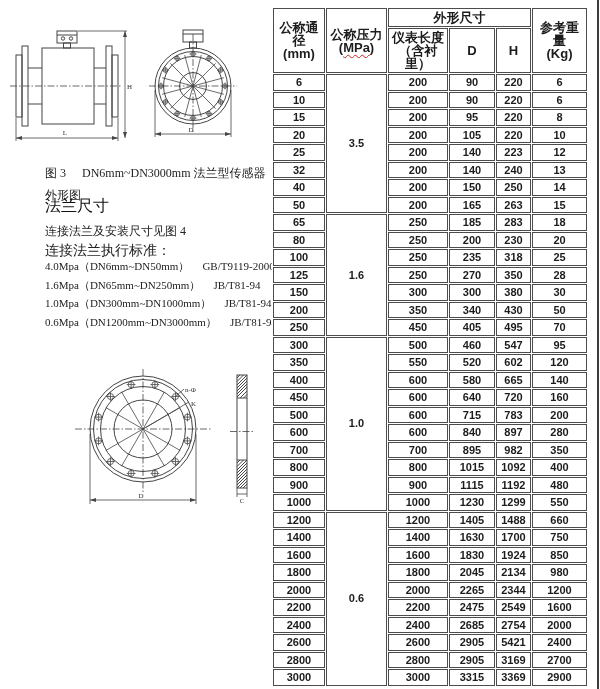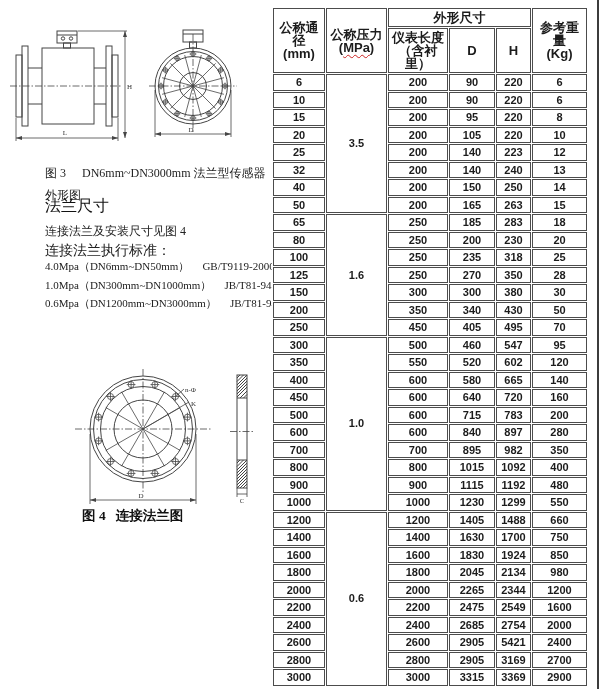--- a/index.html
+++ b/index.html
@@ -144,20 +144,21 @@
     <text x="185" y="118" font-size="7" text-anchor="middle">D</text>
   </svg>
 
   <div class="cap3 serif"><span>图 3</span><span class="gap"></span><span>DN6mm~DN3000mm 法兰型传感器外形图</span></div>
 
   <div class="sec-heading serif">法兰尺寸</div>
   <div class="bodyline1 serif">连接法兰及安装尺寸见图 4</div>
   <div class="bodyline2 serif">连接法兰执行标准：</div>
   <div class="standards serif">
       <div class="std-line"><span class="std-spec">4.0Mpa（DN6mm~DN50mm）</span><span class="std-code">GB/T9119-2000</span></div>
+      <div class="std-line"><span class="std-spec">1.6Mpa（DN65mm~DN250mm）</span><span class="std-code">JB/T81-94</span></div>
       <div class="std-line"><span class="std-spec">1.0Mpa（DN300mm~DN1000mm）</span><span class="std-code">JB/T81-94</span></div>
       <div class="std-line"><span class="std-spec">0.6Mpa（DN1200mm~DN3000mm）</span><span class="std-code">JB/T81-94</span></div>
     </div>
 
   <svg class="fig fig4 draw" width="200" height="152" viewBox="0 0 200 152">
 
     <circle cx="73" cy="73" r="53"></circle>
     <circle cx="73" cy="73" r="49.5"></circle>
     <circle cx="73" cy="73" r="42.5"></circle>
     <circle cx="73" cy="73" r="29"></circle>
@@ -247,21 +248,20 @@
       <line x1="167" y1="132" x2="177" y2="122"></line>
         <line x1="170" y1="132" x2="177" y2="125"></line>
       <line x1="173" y1="132" x2="177" y2="128"></line>
     </g>
     <line class="thin" x1="167" y1="132" x2="167" y2="141"></line>
     <line class="thin" x1="177" y1="132" x2="177" y2="141"></line>
     <line class="thin" x1="167" y1="138" x2="177" y2="138"></line>
     <text x="172" y="147" font-size="6.5" text-anchor="middle">C</text>
   </svg>
 
-  <div class="cap4 serif"><span>图 4</span><span class="gap"></span><span>连接法兰图</span></div>
 
   <div class="tablewrap">
     <table class="dim">
       <colgroup>
         <col style="width:52px">
           <col style="width:61px">
           <col style="width:60px">
         <col style="width:46px">
           <col style="width:35px">
           <col style="width:55px">

